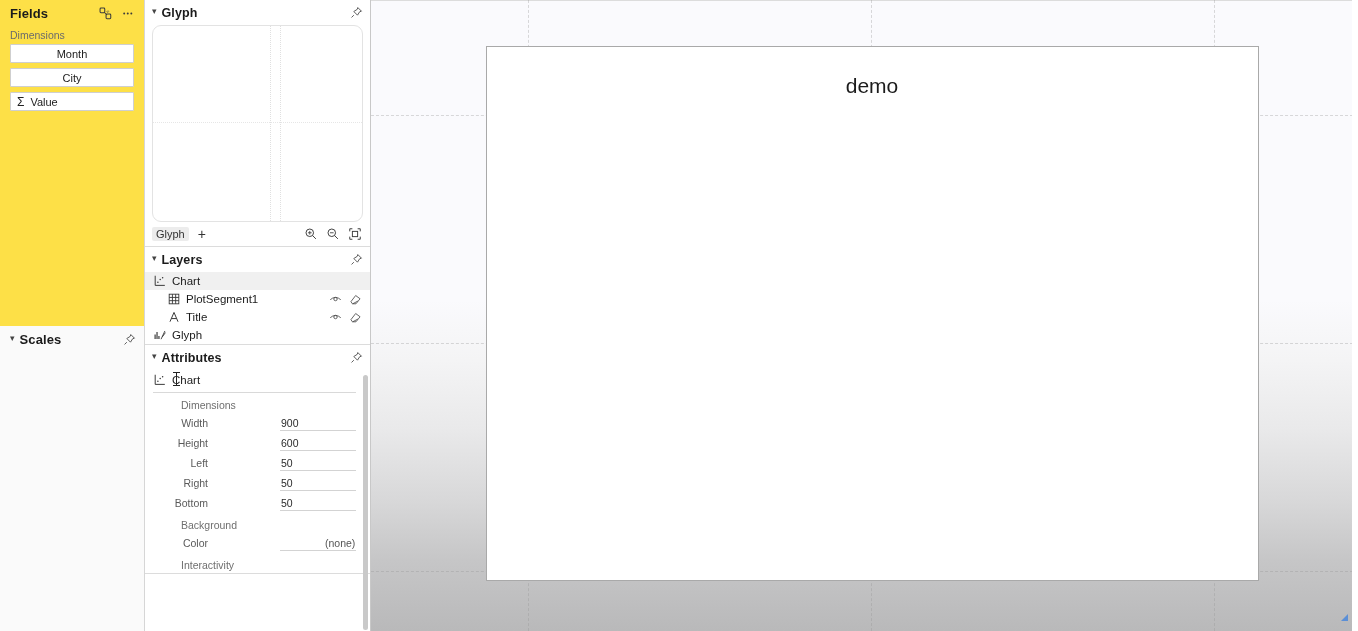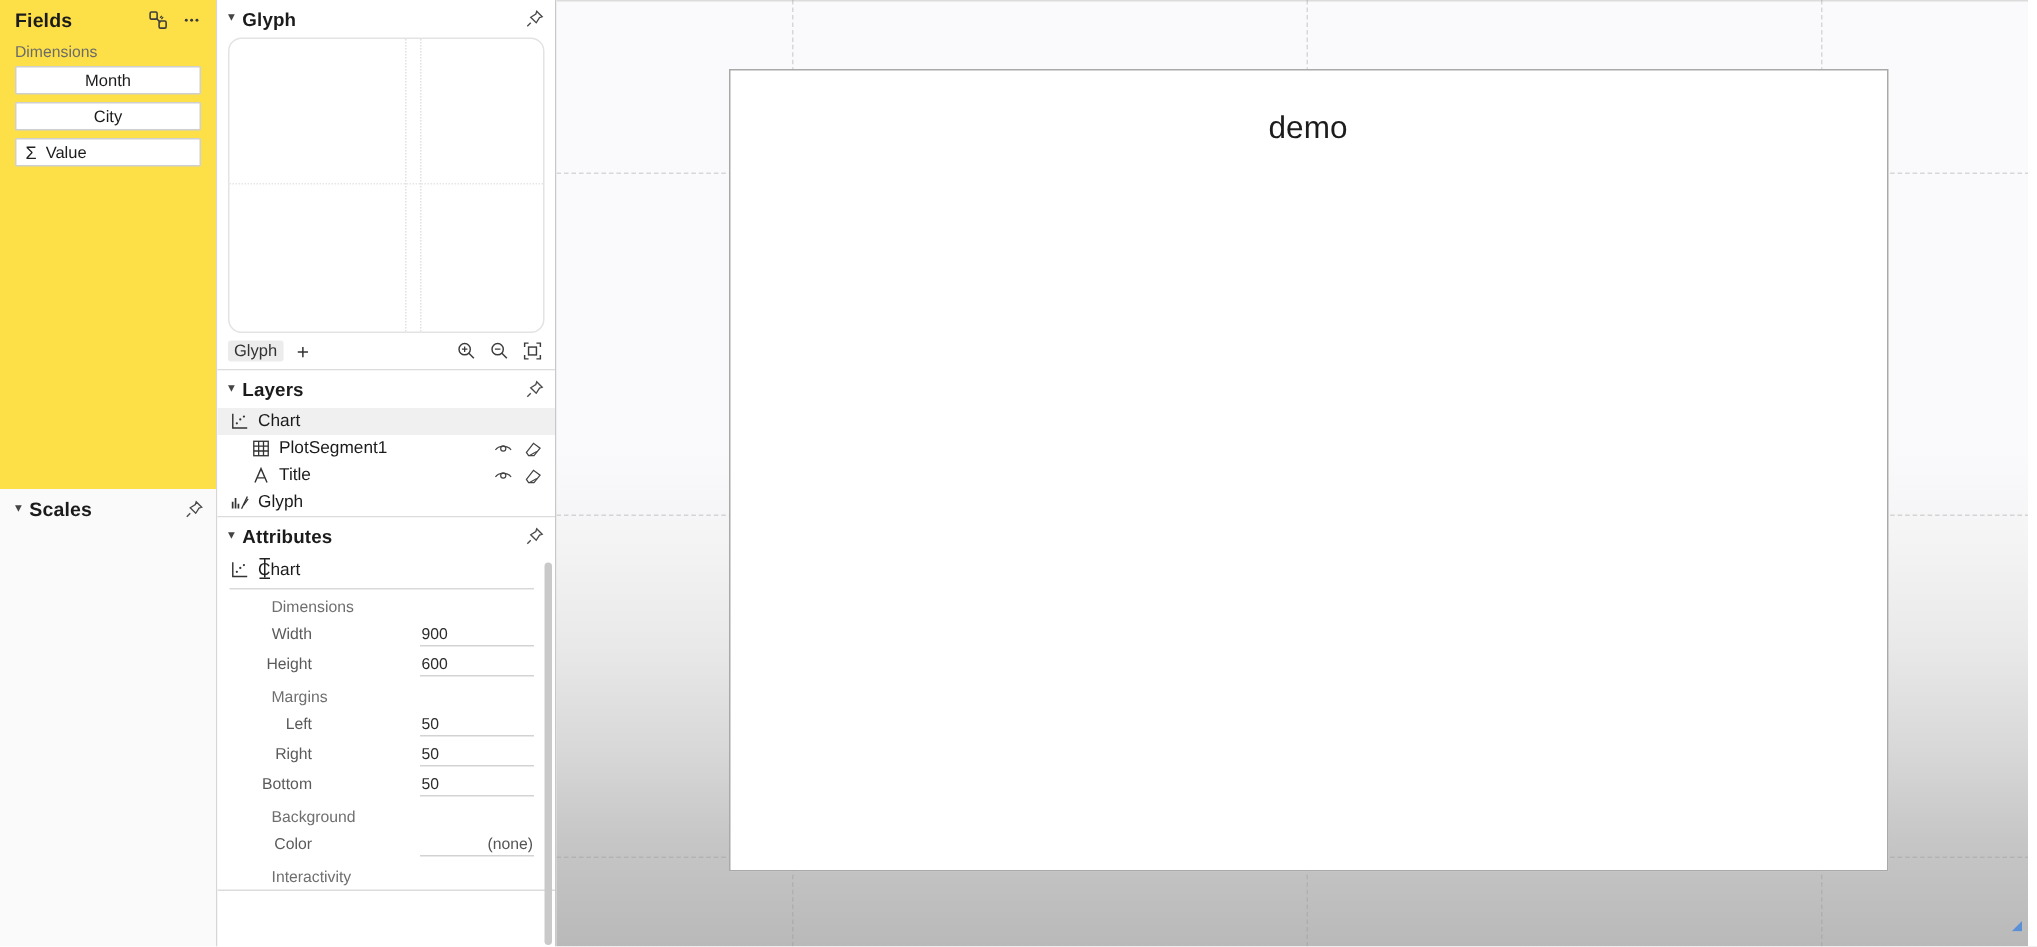--- a/index.html
+++ b/index.html
@@ -407,21 +407,20 @@
           <span class="attr-value">900</span>
         </span>
       </div>
       <div class="attr-row">
         <span class="attr-label">Height</span>
         <span class="attr-value-wrap">
           <span class="attr-value">600</span>
         </span>
       </div>
 
-      <div class="attr-group-label">Margins</div>
       <div class="attr-row">
         <span class="attr-label">Left</span>
         <span class="attr-value-wrap">
           <span class="attr-value">50</span>
         </span>
       </div>
       <div class="attr-row">
         <span class="attr-label">Right</span>
         <span class="attr-value-wrap">
           <span class="attr-value">50</span>

